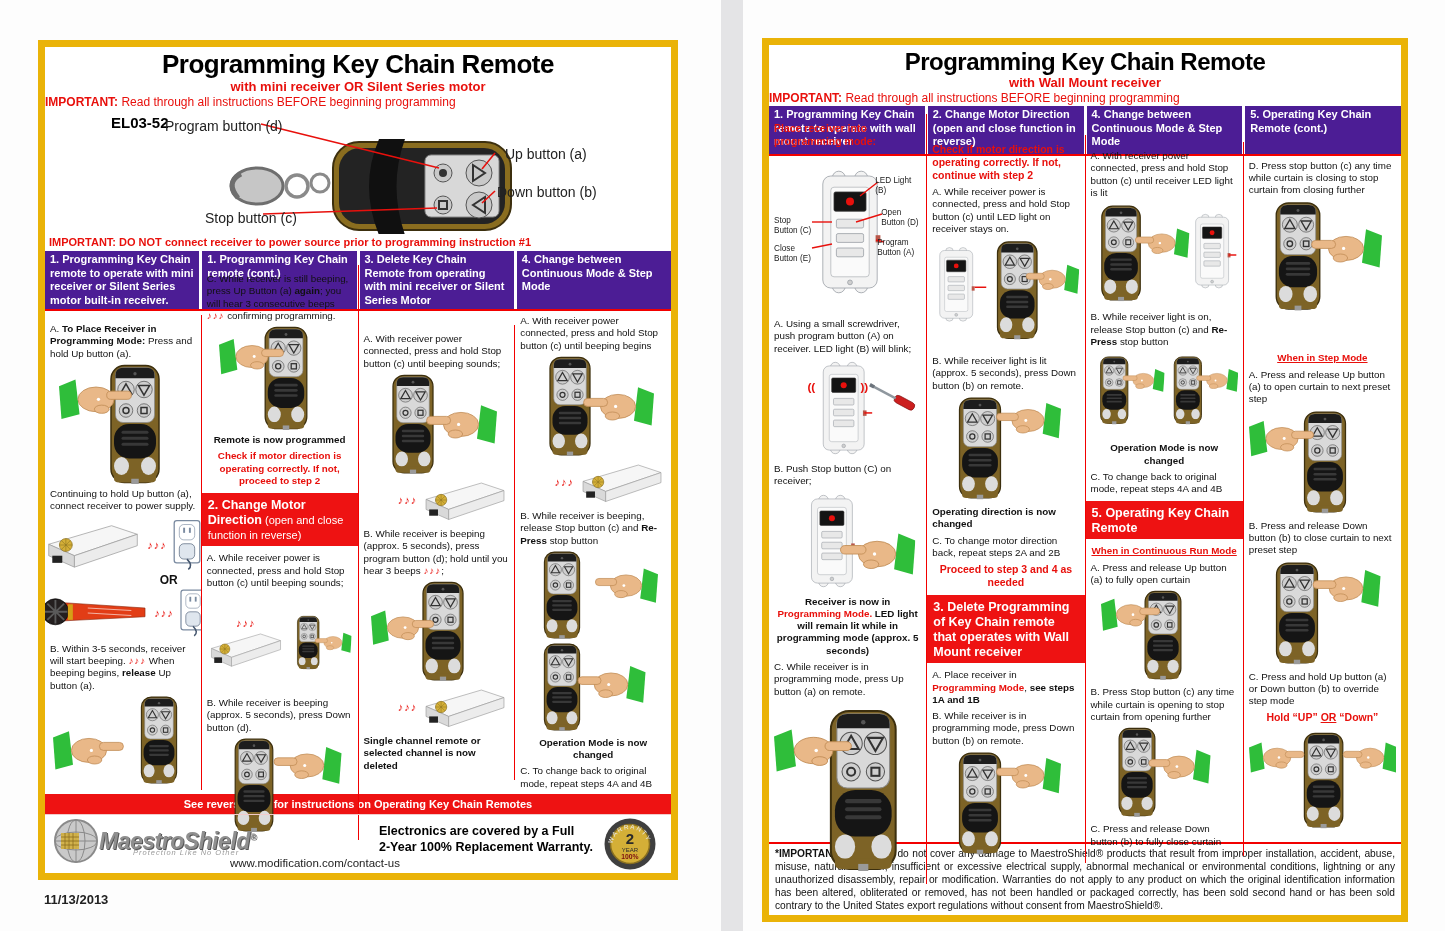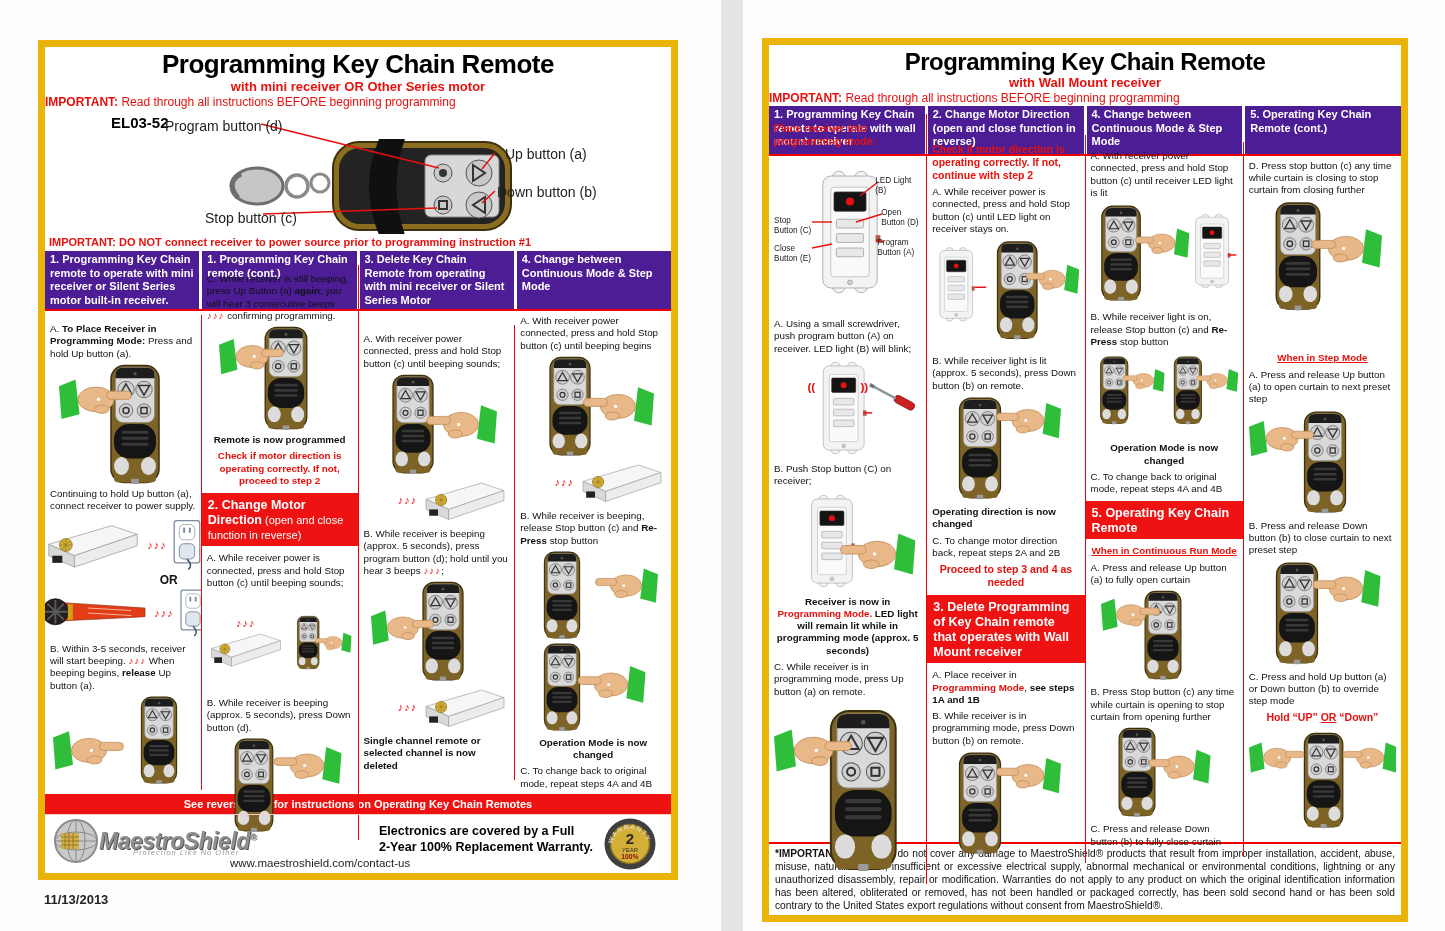--- a/index.html
+++ b/index.html
@@ -170,21 +170,21 @@
   </g>
 </symbol>
 </defs>
 </svg>
 
 <div class="gutter"></div>
 
 <div class="page page-left">
   <div>
     <div class="doc-title">Programming Key Chain Remote</div>
-    <div class="doc-sub">with mini receiver    OR    Other Series motor</div>
+    <div class="doc-sub">with mini receiver    OR    Silent Series motor</div>
     <div class="doc-imp"><span class="seg-rb">IMPORTANT:</span><span class="seg-r"> Read through all instructions BEFORE beginning programming</span></div>
     <div class="diagram">
       <svg width="636" height="122" viewBox="0 0 636 122">
         <ellipse cx="212" cy="74" rx="26" ry="18" fill="#c6c6c6" stroke="#6e6e6e" stroke-width="3"></ellipse>
         <path d="M196 62 q-16 8 -3 24" fill="none" stroke="#6e6e6e" stroke-width="5"></path>
         <circle cx="252" cy="74" r="11" fill="none" stroke="#8a8a8a" stroke-width="3.5"></circle>
         <circle cx="275" cy="71" r="9" fill="none" stroke="#8a8a8a" stroke-width="3"></circle>
         <rect x="288" y="30" width="178" height="88" rx="26" fill="#8a6d1f" stroke="#3c2f0e" stroke-width="2"></rect>
         <rect x="294" y="36" width="166" height="76" rx="21" fill="#232323"></rect>
         <rect x="380" y="43" width="74" height="62" rx="6" fill="#d8d8d8" stroke="#888"></rect>
@@ -365,21 +365,21 @@
         <circle cx="23" cy="23" r="21" fill="#c9c9c9" stroke="#8a8a8a" stroke-width="2"></circle>
         <ellipse cx="23" cy="23" rx="21" ry="9" fill="none" stroke="#8a8a8a"></ellipse>
         <ellipse cx="23" cy="23" rx="9" ry="21" fill="none" stroke="#8a8a8a"></ellipse>
         <path d="M2 23 h42 M23 2 v42" stroke="#8a8a8a"></path>
         <rect x="8" y="15" width="18" height="16" fill="#d4af37" opacity="0.85"></rect>
         <path d="M8 19 h18 M8 23 h18 M8 27 h18 M12 15 v16 M16 15 v16 M20 15 v16" stroke="#8a6d1f" stroke-width="0.8"></path>
       </svg>
       <span class="brand-text"><span>MaestroShield</span><span class="brand-reg">®</span></span>
     </div>
     <div class="tagline">Protection Like No Other</div>
-    <div class="footer-url">www.maestroshield.com/contact-us</div>
+    <div class="footer-url">www.modification.com/contact-us</div>
     <div class="footer-warranty">
       <div>Electronics are covered by a Full</div>
       <div>2-Year 100% Replacement Warranty.</div>
     </div>
     <div class="badge">
       <svg width="54" height="54" viewBox="0 0 72 72">
         <circle cx="36" cy="36" r="34" fill="#3f3f3f"></circle>
         <circle cx="36" cy="36" r="26" fill="#d4af37" stroke="#8a7020" stroke-width="2"></circle>
         <path id="arcw" d="M12 40 a24 24 0 0 1 48 0" fill="none"></path>
         <text font-size="8.5" fill="#e8e8e8" font-family="Liberation Sans, sans-serif" letter-spacing="2"><textPath href="#arcw" startOffset="4">WARRANTY</textPath></text>

